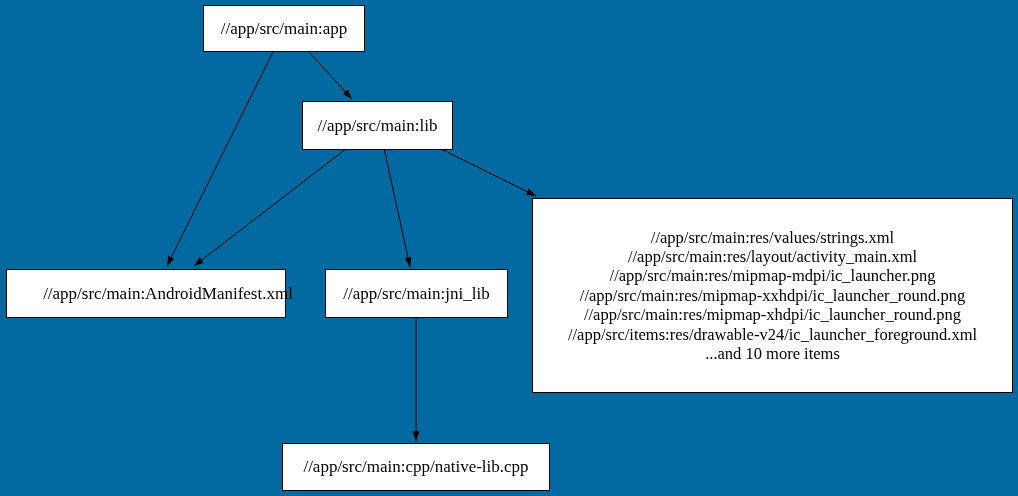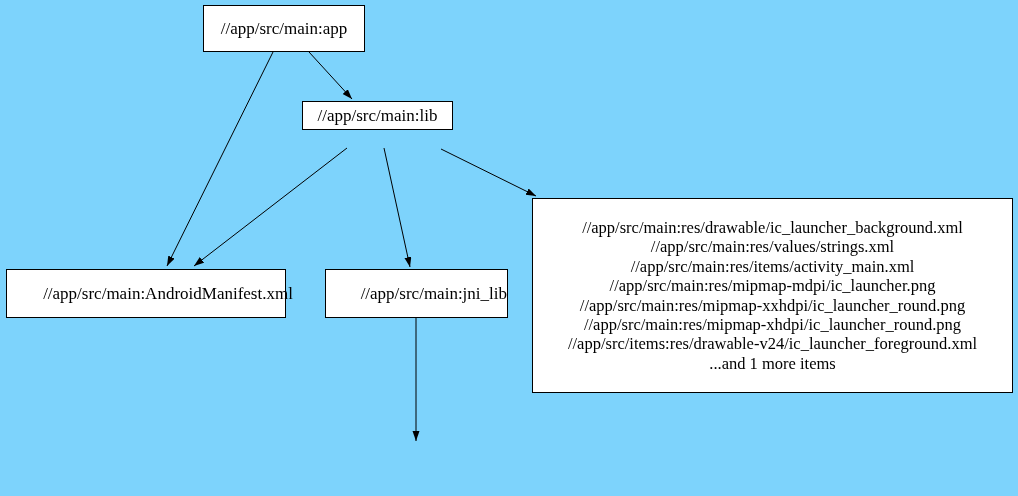--- a/index.html
+++ b/index.html
@@ -4,21 +4,21 @@
 <style>
   html, body {
     margin: 0;
     padding: 0;
     background: #ffffff;
   }
   .canvas {
     position: relative;
     width: 1018px;
     height: 496px;
-    background: #7dd3fc;
+    background: #0369a1;
     font-family: "Liberation Serif", "DejaVu Serif", serif;
     color: #000000;
     overflow: hidden;
   }
   .edges {
     position: absolute;
     left: 0;
     top: 0;
     width: 1018px;
     height: 496px;
@@ -30,23 +30,23 @@
     background: #ffffff;
     display: flex;
     align-items: center;
     justify-content: center;
     font-size: 17px;
     line-height: 1.15;
     white-space: nowrap;
     text-align: center;
   }
   .node-app       { left: 203px; top: 5px;   width: 162px; height: 47px; }
-  .node-lib       { left: 302px; top: 101px; width: 151px; height: 29px; }
+  .node-lib       { left: 302px; top: 101px; width: 151px; height: 49px; }
   .node-manifest  { left: 6px;   top: 269px; width: 280px; height: 49px; padding-left: 44px; }
-  .node-jnilib    { left: 325px; top: 269px; width: 183px; height: 49px; justify-content: flex-end; }
+  .node-jnilib    { left: 325px; top: 269px; width: 183px; height: 49px; }
   .node-native    { left: 282px; top: 443px; width: 268px; height: 48px; }
   .node-resources {
     left: 532px; top: 198px; width: 481px; height: 195px;
     flex-direction: column;
     justify-content: center;
     font-size: 16.5px;
     line-height: 19.4px;
   }
   .res-line {
     white-space: nowrap;
@@ -81,24 +81,26 @@
 
   <div class="node node-manifest">
     <span>//app/src/main:AndroidManifest.xml</span>
   </div>
 
   <div class="node node-jnilib">
     <span>//app/src/main:jni_lib</span>
   </div>
 
   <div class="node node-resources">
-    <div class="res-line">//app/src/main:res/drawable/ic_launcher_background.xml</div>
     <div class="res-line">//app/src/main:res/values/strings.xml</div>
-    <div class="res-line">//app/src/main:res/items/activity_main.xml</div>
+    <div class="res-line">//app/src/main:res/layout/activity_main.xml</div>
     <div class="res-line">//app/src/main:res/mipmap-mdpi/ic_launcher.png</div>
     <div class="res-line">//app/src/main:res/mipmap-xxhdpi/ic_launcher_round.png</div>
     <div class="res-line">//app/src/main:res/mipmap-xhdpi/ic_launcher_round.png</div>
     <div class="res-line">//app/src/items:res/drawable-v24/ic_launcher_foreground.xml</div>
-    <div class="res-line">...and 1 more items</div>
+    <div class="res-line">...and 10 more items</div>
   </div>
 
+  <div class="node node-native">
+    <span>//app/src/main:cpp/native-lib.cpp</span>
+  </div>
 
 </div>
 
 </body></html>

